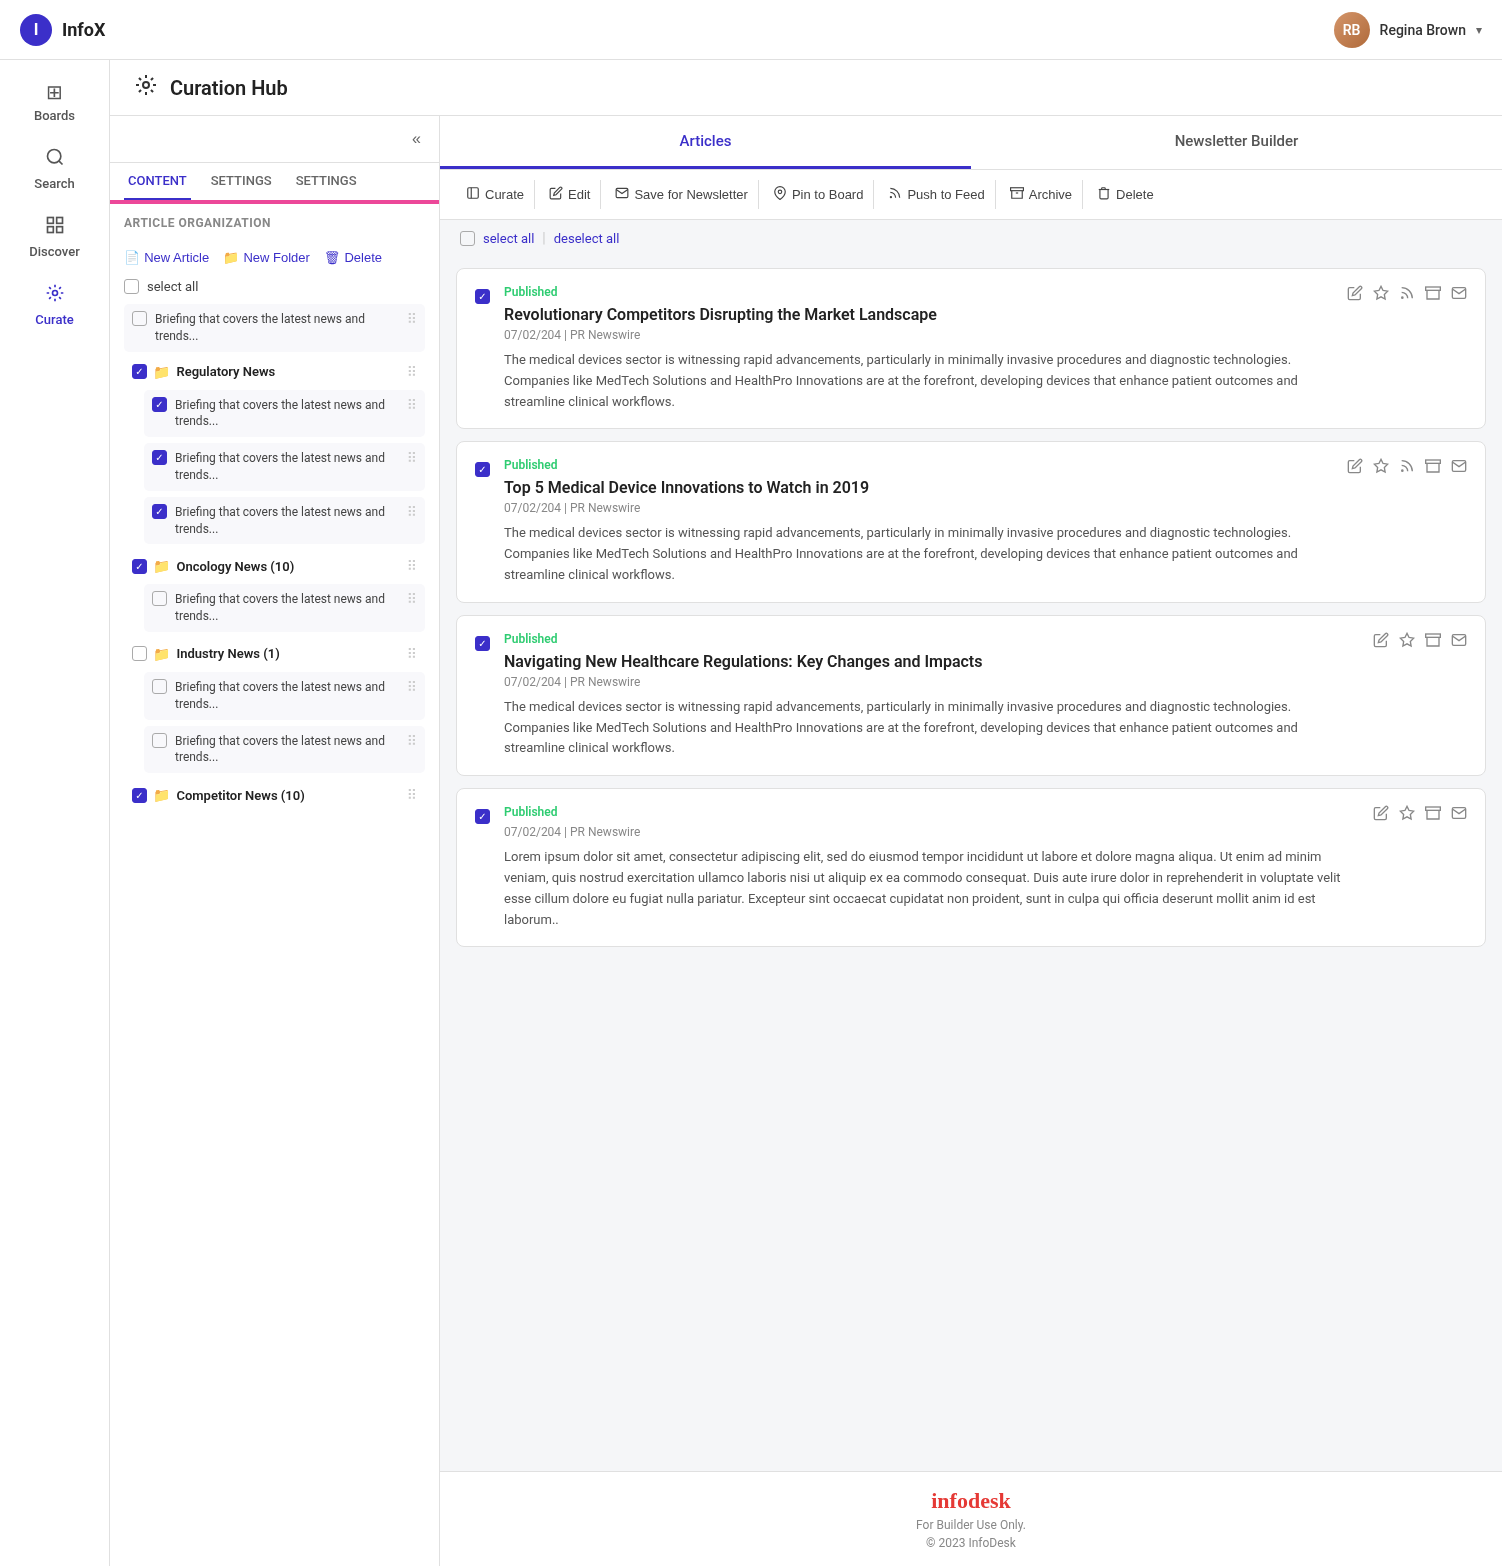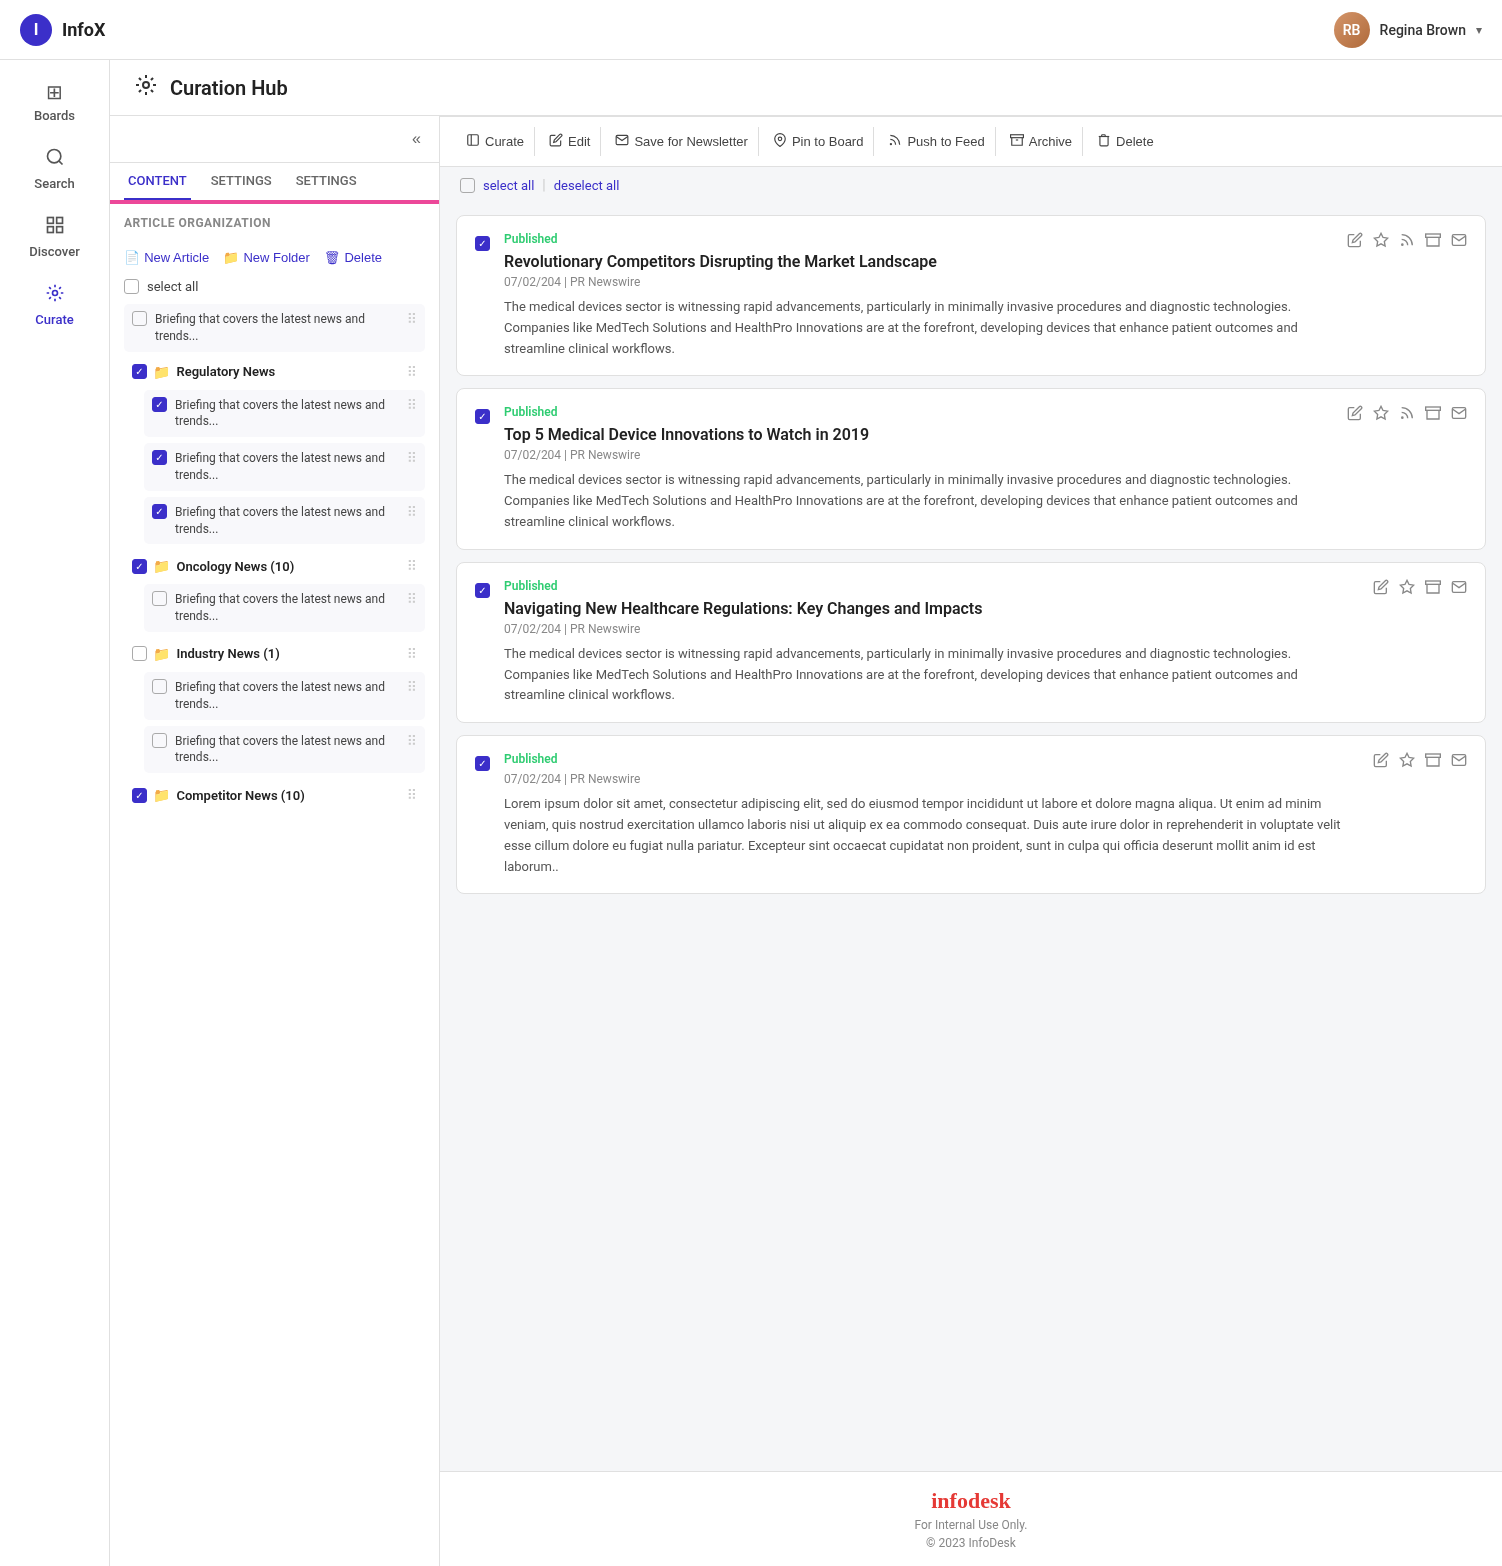--- a/index.html
+++ b/index.html
@@ -287,20 +287,26 @@
                 <span class="drag-handle">⠿</span>
               </div>
             </div>
 
           </div>
         </div>
 
         <div class="articles-panel">
 
           <div class="articles-tabs">
+            <div class="articles-tab active">
+              <span>Articles</span>
+            </div>
+            <div class="articles-tab">
+              <span>Newsletter Builder</span>
+            </div>
           </div>
 
           <div class="articles-toolbar">
             <button class="toolbar-btn">
               <span class="toolbar-icon">
                 <svg width="14" height="14" viewBox="0 0 24 24" fill="none" stroke="currentColor" stroke-width="2">
                     <rect x="3" y="3" width="18" height="18" rx="2"></rect>
                     <line x1="9" y1="3" x2="9" y2="21"></line>
                   </svg>
               </span>
@@ -533,21 +539,21 @@
                 </span>
               </div>
             </div>
 
           </div>
 
           <div class="footer">
             <div class="footer-logo">
               <span>info</span><span style="color:#e53935;">desk</span>
             </div>
-            <div class="footer-text">For Internal Use Only.</div>
+            <div class="footer-text">For Builder Use Only.</div>
             <div class="footer-text">© 2023 InfoDesk</div>
           </div>
 
         </div>
       </div>
     </div>
   </div>
 </div>
 
 </body></html>

